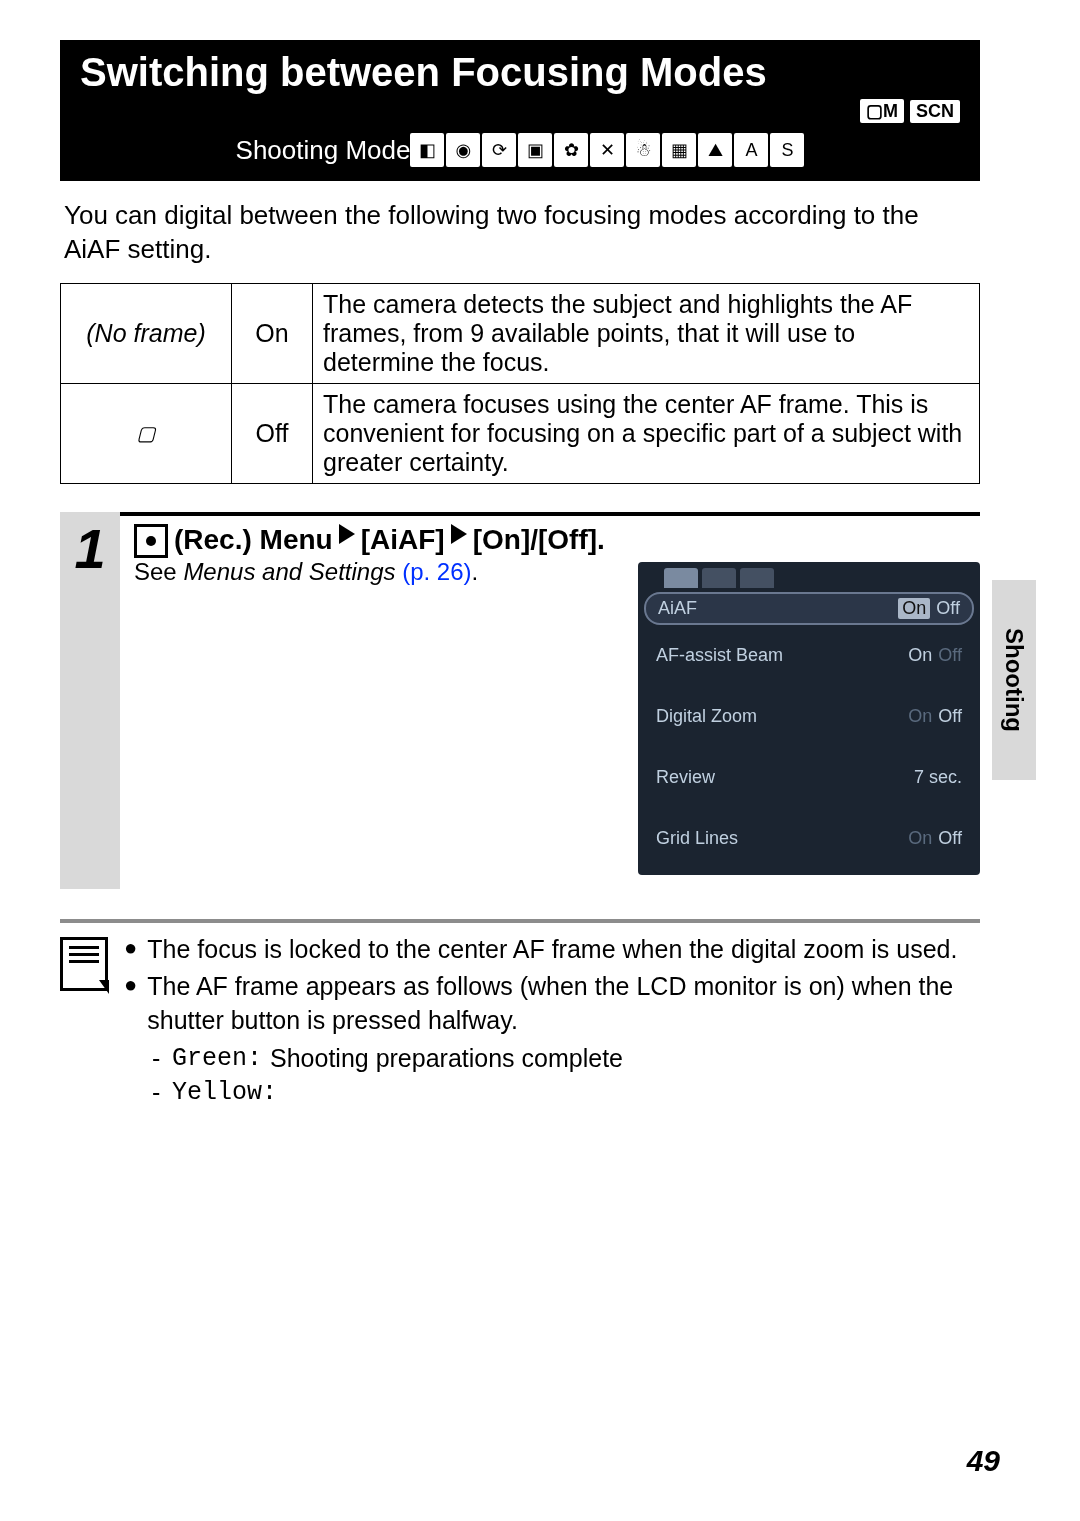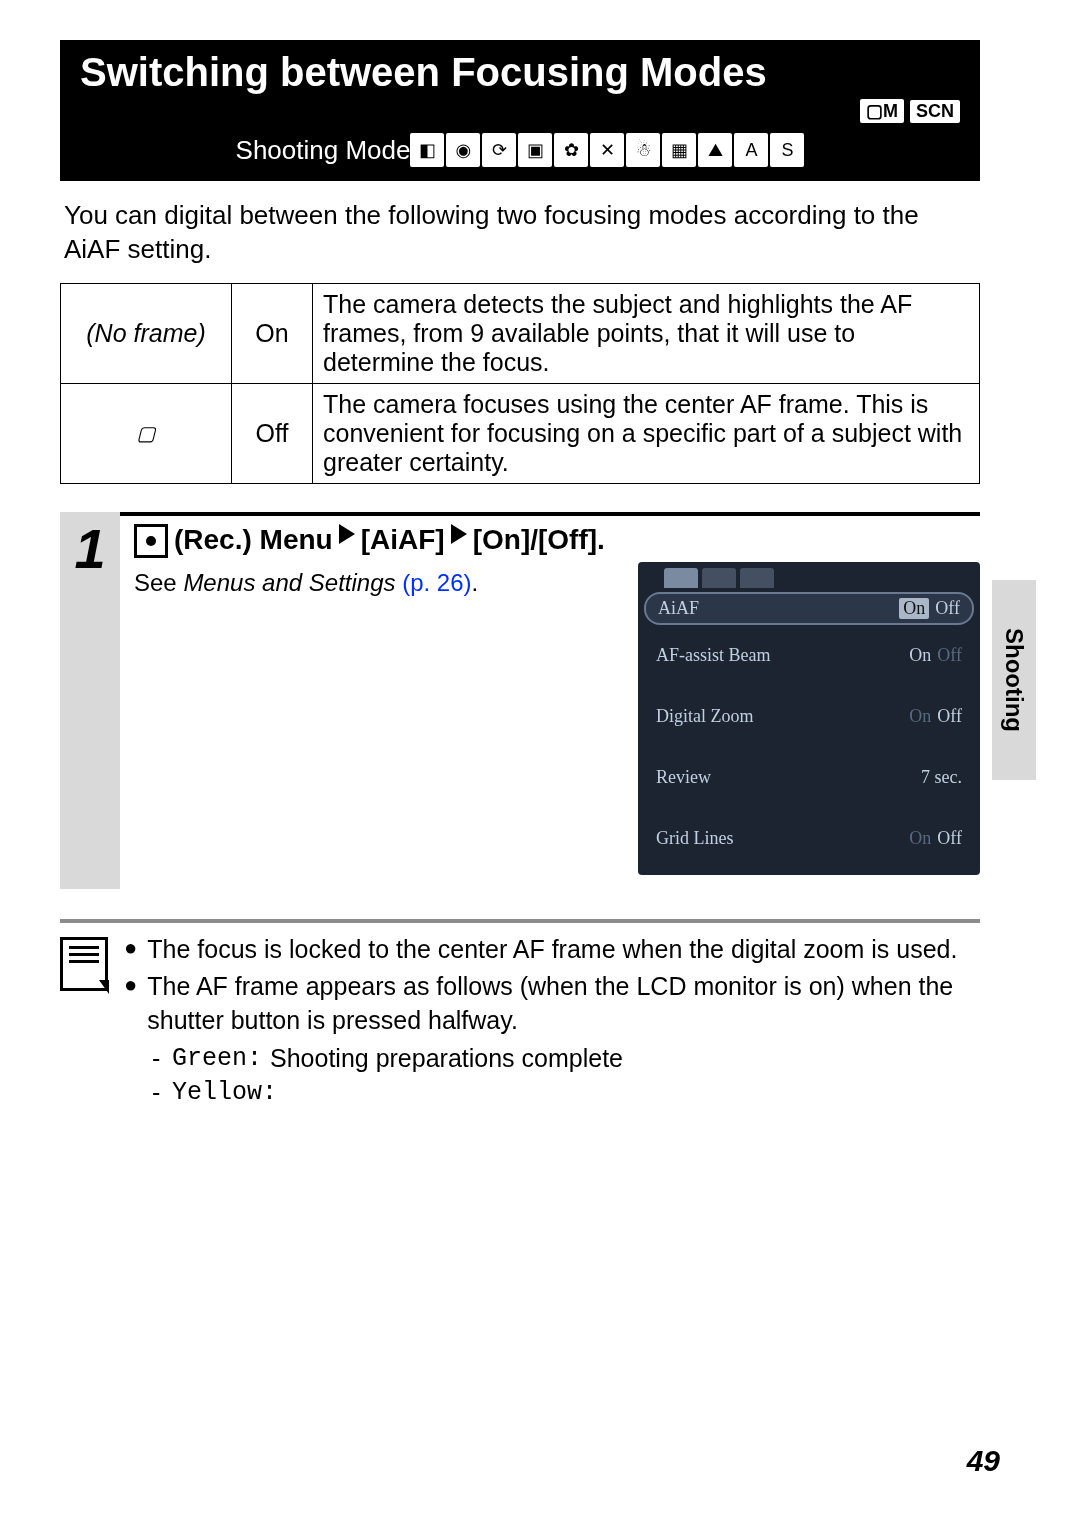--- a/index.html
+++ b/index.html
@@ -149,37 +149,37 @@
     display: inline-block;
     width: 0;
     height: 0;
     border-top: 10px solid transparent;
     border-bottom: 10px solid transparent;
     border-left: 16px solid #000;
     margin: 0 2px;
   }
   .step-sub {
     font-size: 24px;
-    margin-top: 11px;
+    margin-top: 0;
   }
   .step-sub .italic {
     font-style: italic;
   }
   .step-sub .link {
     color: #0030ff;
   }
   .step-content-row {
     display: flex;
     gap: 20px;
   }
   .lcd {
     width: 330px;
     background: #1b2430;
     color: #c0d0e0;
-    font-family: Liberation Serif, serif;
+    font-family: Liberation Sans, sans-serif;
     font-size: 18px;
     border-radius: 4px;
     padding: 6px 6px 6px 6px;
     margin-left: auto;
     margin-top: 4px;
     margin-bottom: 14px;
   }
   .lcd-tabs {
     display: flex;
     gap: 4px;

